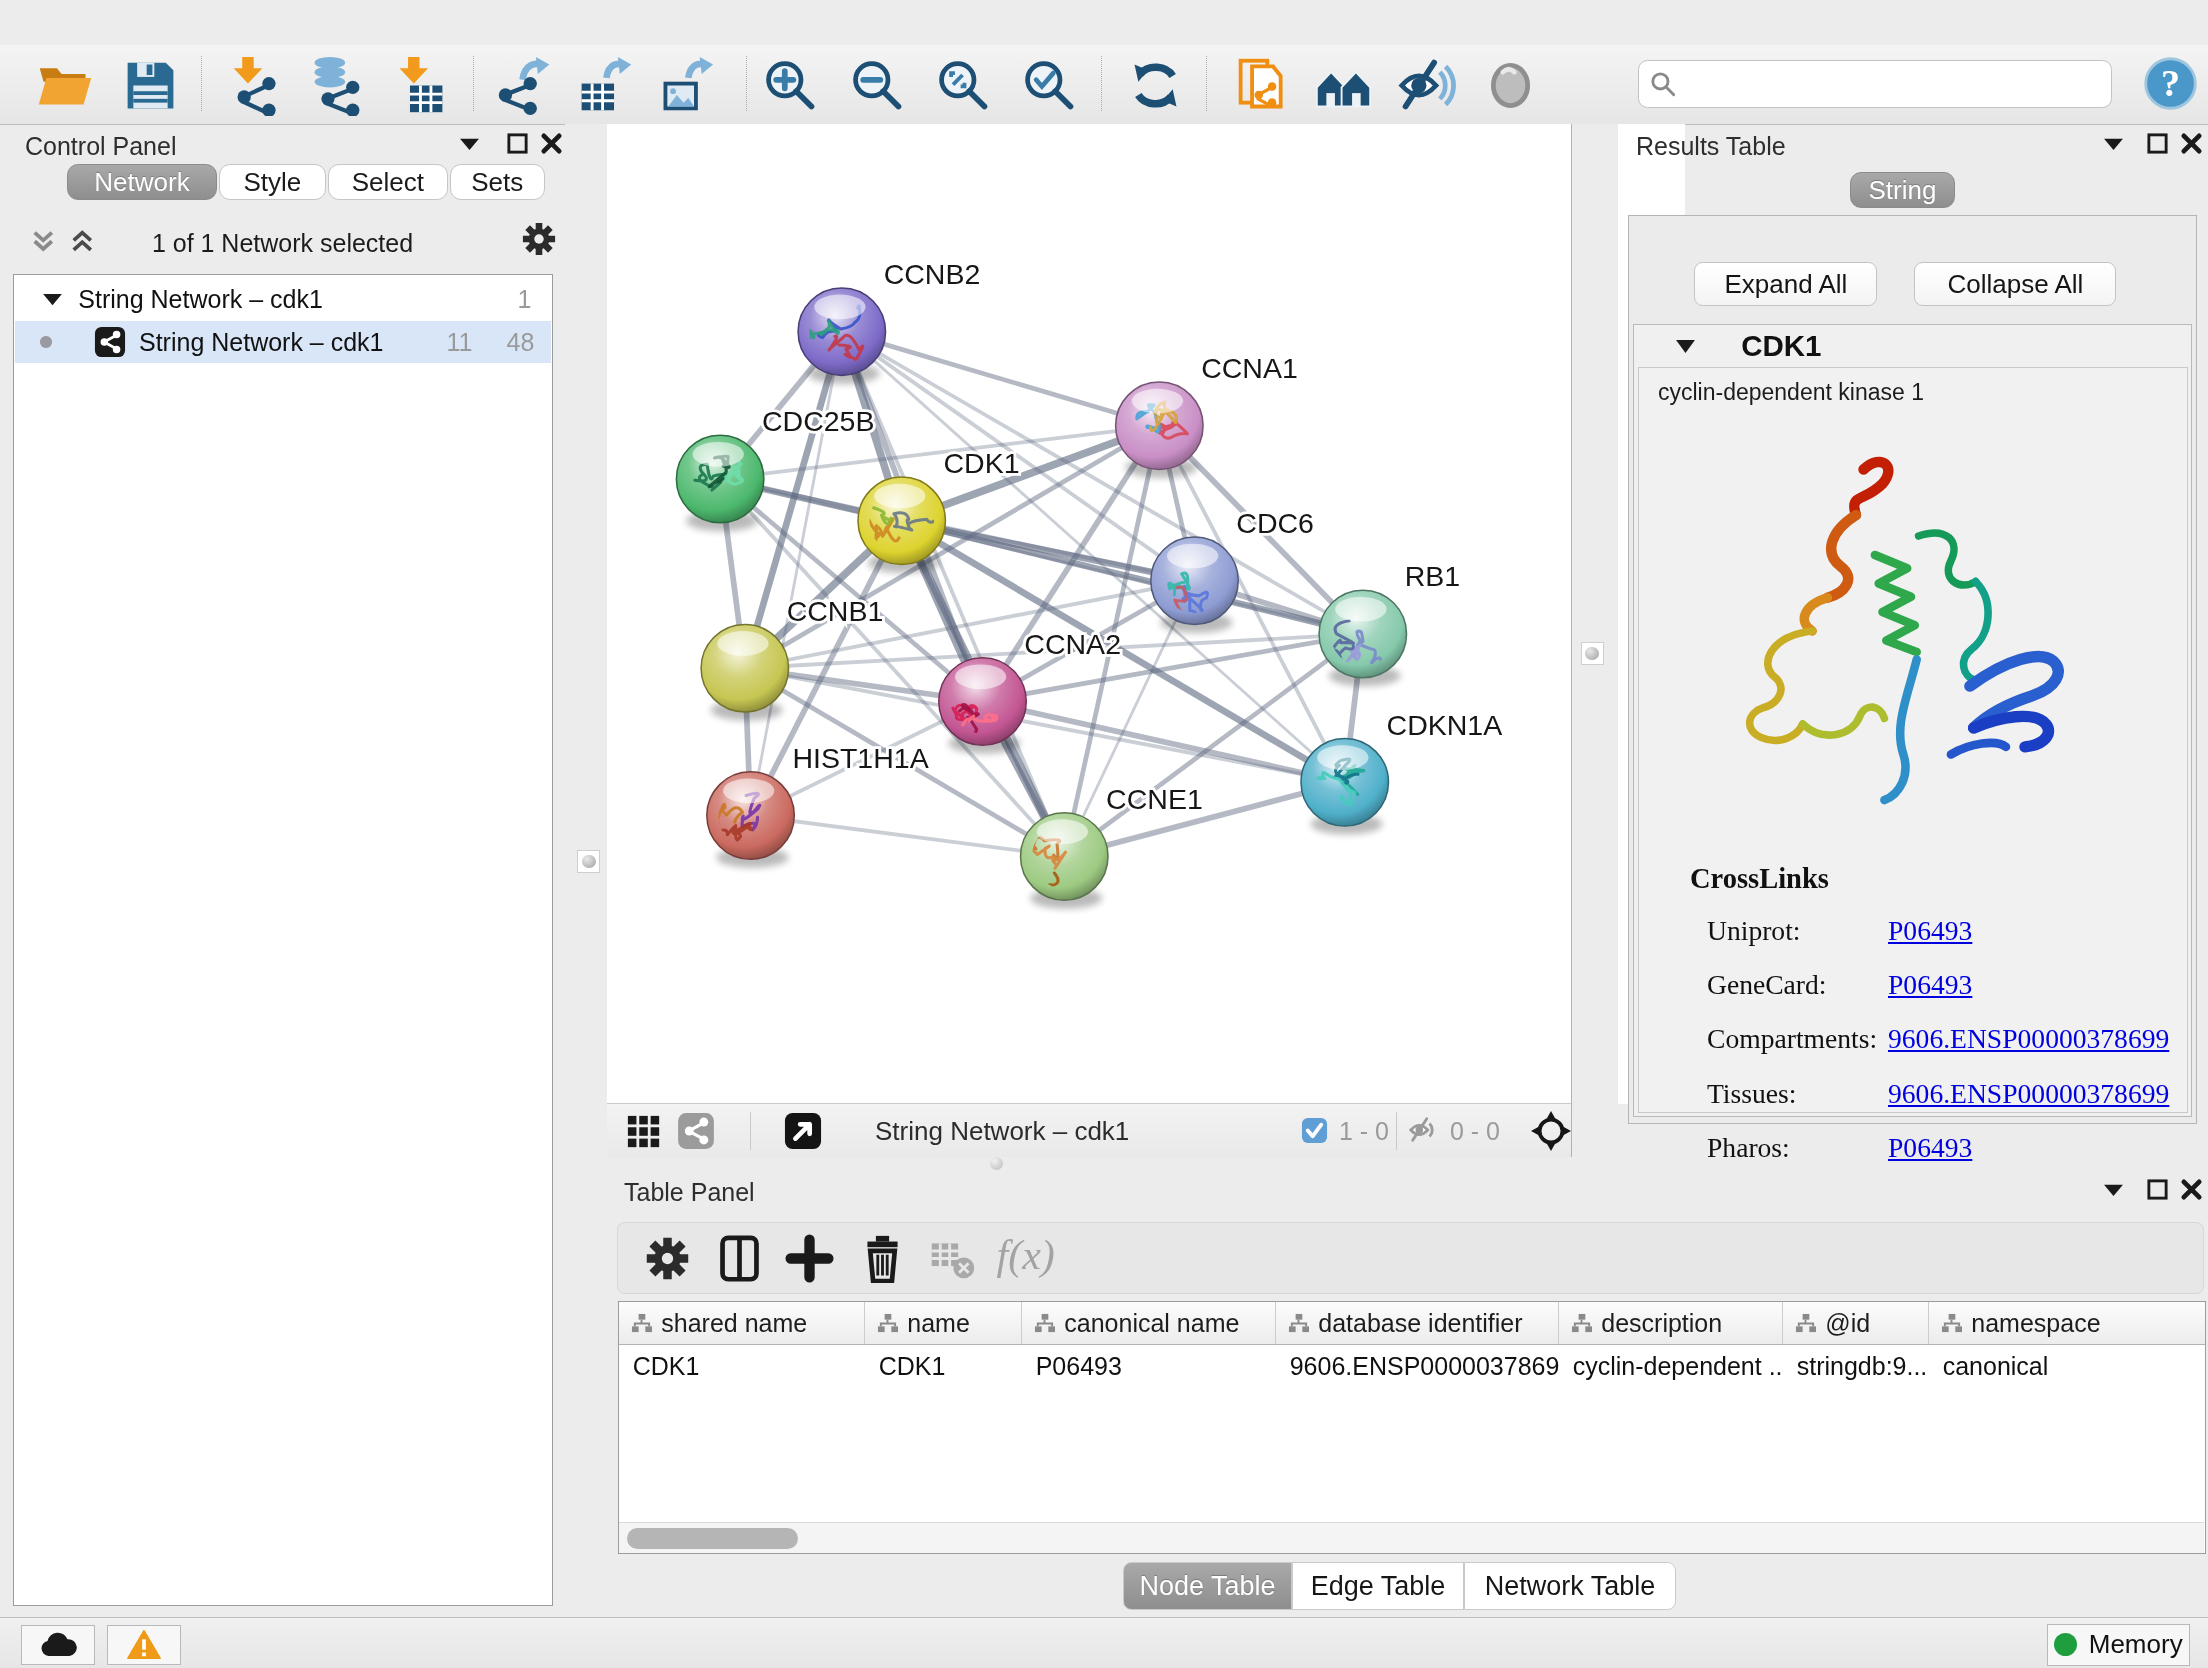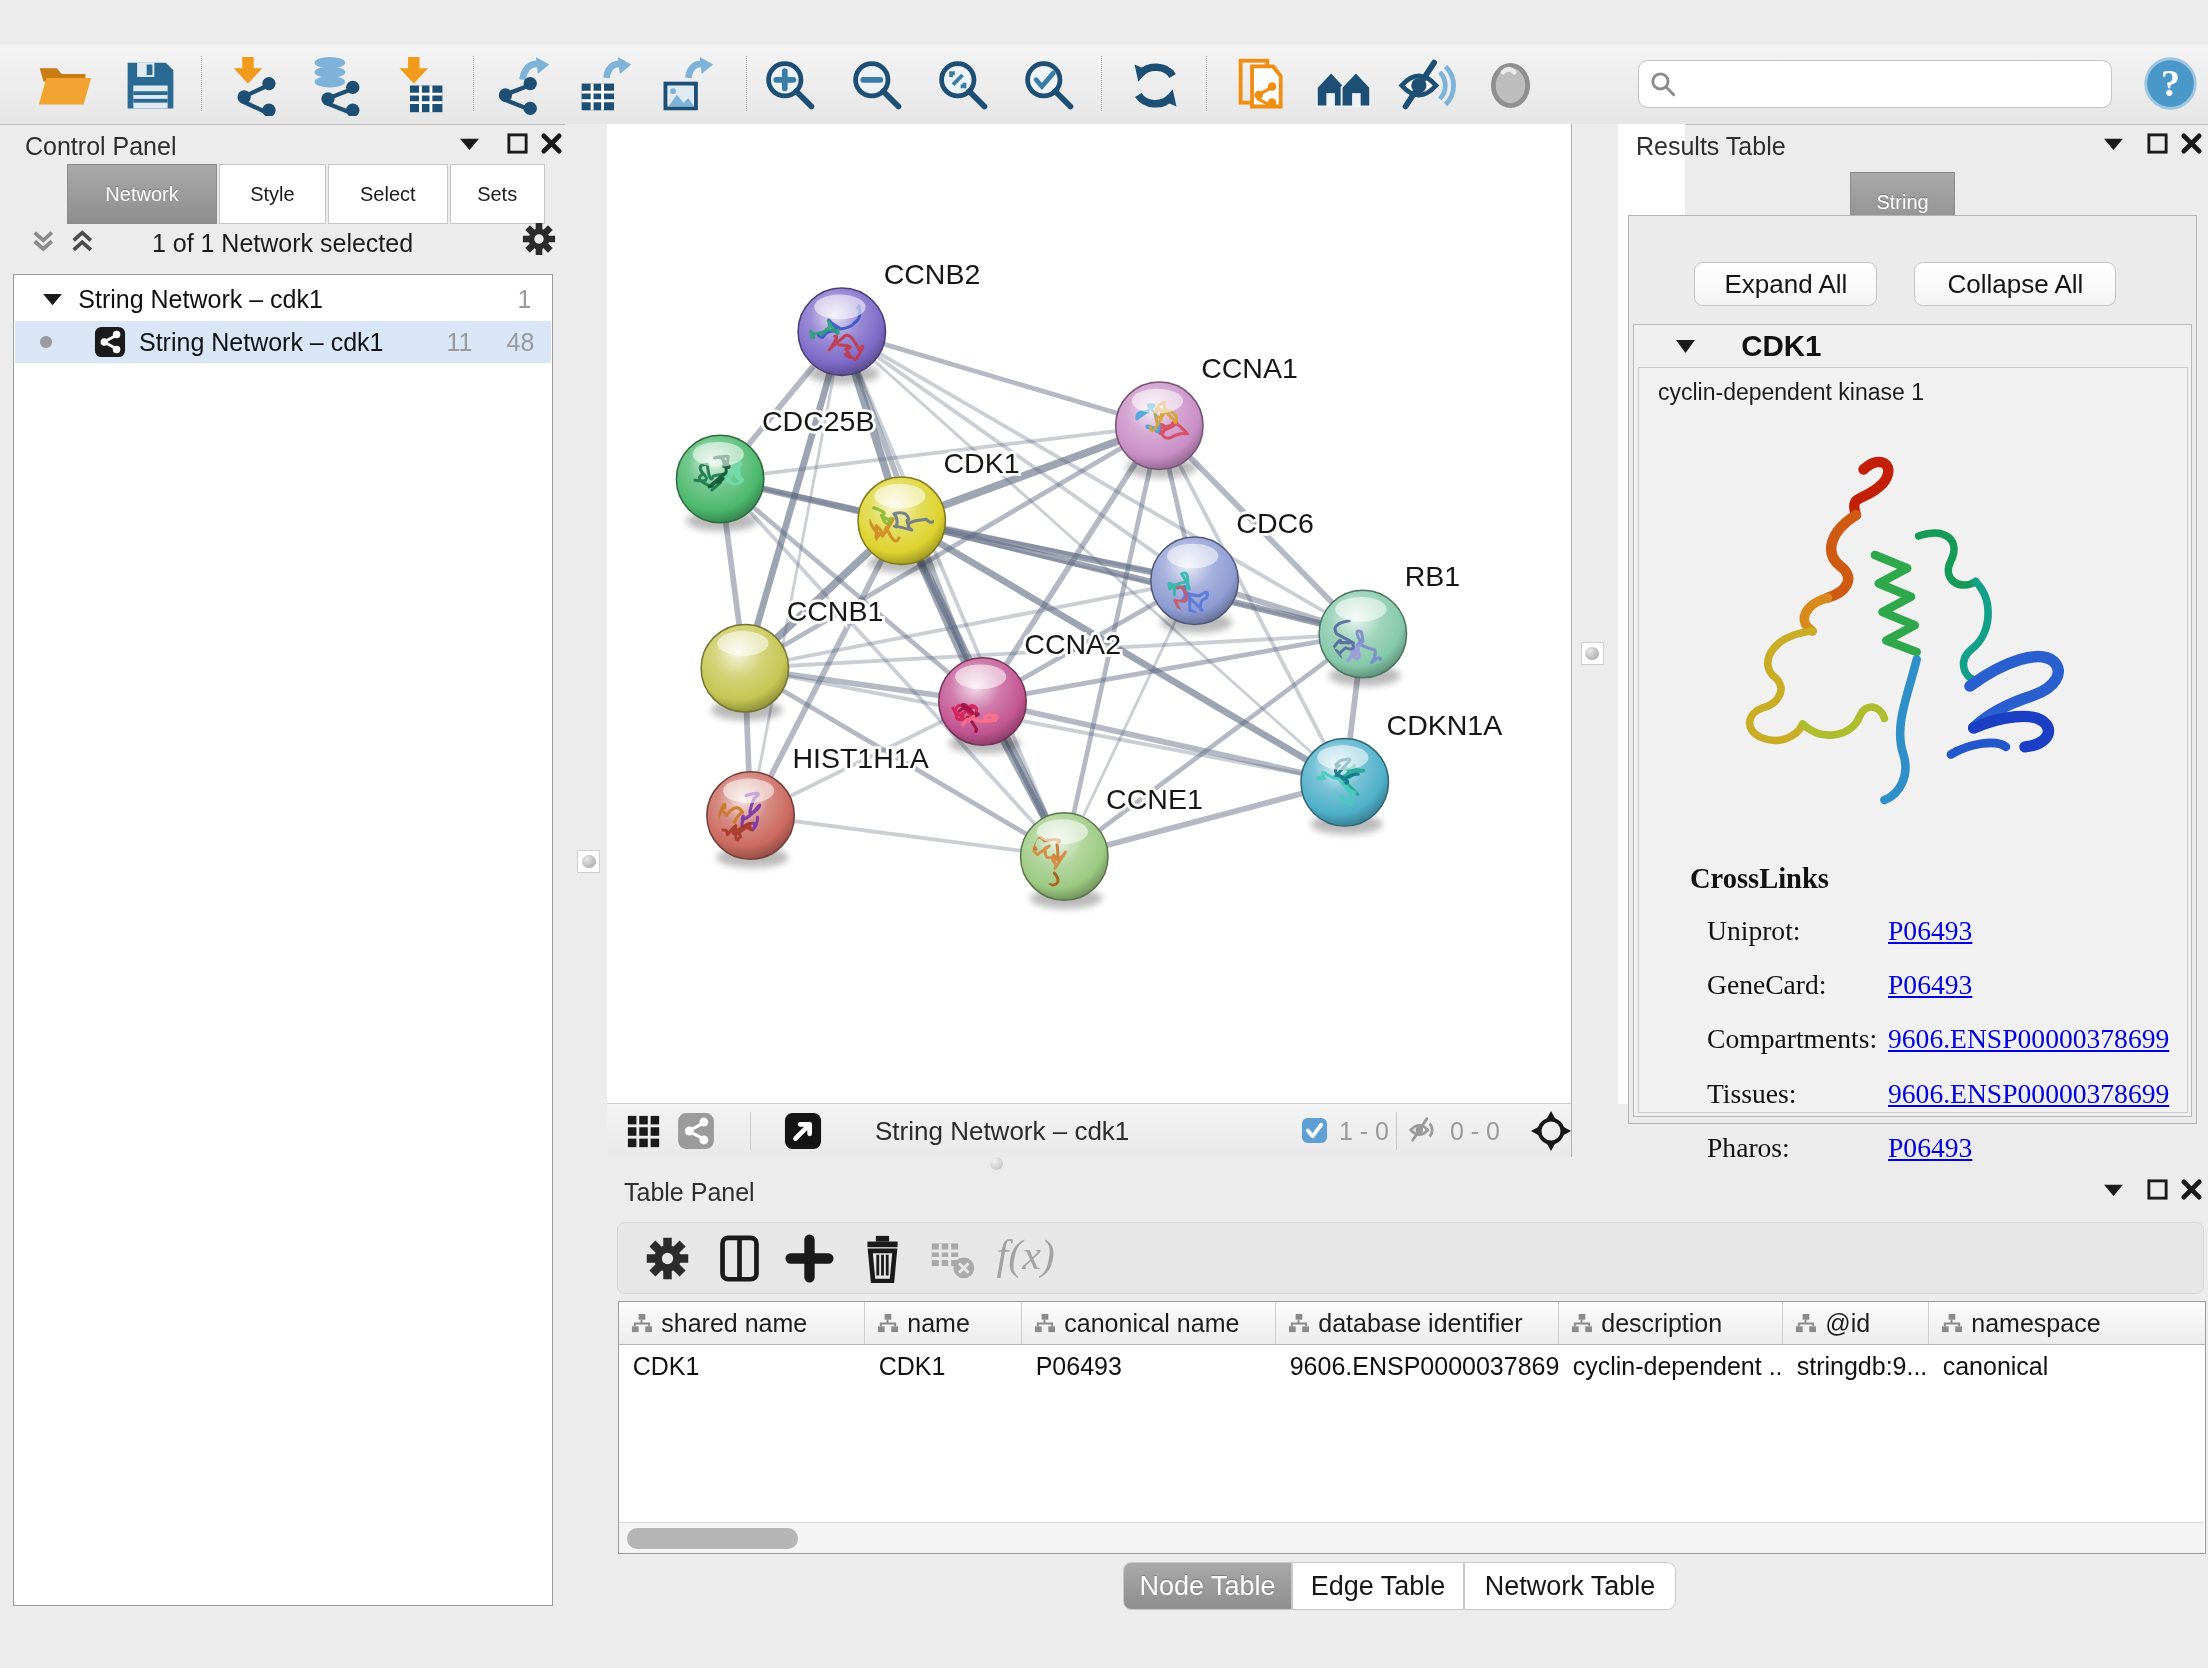--- a/index.html
+++ b/index.html
@@ -14,21 +14,21 @@
   .toolbar{left:0;top:45px;width:2208px;height:79px;background:linear-gradient(#f4f4f4,#e6e6e6);border-bottom:1px solid #bdbdbd;}
   .tbi{top:9.5px;width:61px;height:61px;background:none;border:none;padding:0;cursor:pointer;}
   .tbi svg{width:61px;height:61px;display:block;}
   .tbsep{top:11.4px;width:0;height:55px;border-left:1.9px dotted #adadad;}
   .searchbox{left:1638px;top:15px;width:472px;height:46px;background:#fff;border:1.9px solid #c2c2c2;border-radius:9.5px;}
   .searchbox svg{position:absolute;left:9.5px;top:8.6px;width:28.5px;height:28.5px;}
   .searchbox input{position:absolute;left:46px;top:3.8px;width:409px;height:34px;border:none;outline:none;font-size:25px;background:transparent;font-family:"Liberation Sans",sans-serif;}
   
   .phead-title{font-size:25px;color:#2e2e2e;}
   .phbtn{background:none;border:none;padding:0;cursor:pointer;}
-  .tab{height:60px;border-radius:0;background:#fff;border:1px solid #c6c6c6;font-size:20px;color:#1b1b1b;
+  .tab{height:36px;border-radius:11px;background:#fff;border:1px solid #c6c6c6;font-size:26px;color:#1b1b1b;
        display:flex;align-items:center;justify-content:center;box-sizing:border-box;}
   .tab.sel{background:linear-gradient(#a9a9a9,#8e8e8e);color:#fff;border-color:#8b8b8b;text-shadow:0 -1px 1px rgba(0,0,0,.25);}
   
   .treebox{background:#fff;border:1px solid #9c9c9c;}
   .trow{position:absolute;left:1px;height:42px;display:flex;align-items:center;font-size:25px;color:#111;}
   .count{color:#9a9a9a;}
   
   .netcanvas{background:#fff;}
   .netbar{background:linear-gradient(#f3f3f3,#e9e9e9);border-top:1px solid #cacaca;}
   .netbar .title{font-size:26px;color:#2c2c2c;}
@@ -872,15 +872,33 @@
       </div>
     </div>
 
     <div class="abs" style="left:516px;top:392px;display:flex">
       <div class="btab sel" style="width:169px;border-radius:8.6px 0 0 8.6px">Node Table</div>
       <div class="btab" style="width:172px">Edge Table</div>
       <div class="btab" style="width:212px;border-radius:0 8.6px 8.6px 0">Network Table</div>
     </div>
   </div>
 
+  <div class="abs statusbar" style="left:0;top:1617px;width:2208px;height:51px">
+    <button class="abs sbtn" style="left:21px;top:6.7px;width:74px;height:40px">
+      <svg width="38" height="27" viewBox="0 0 40 28">
+          <path fill="#1a1a1a" d="M10 26 a8 8 0 0 1 -1 -15.8 A11 11 0 0 1 30 8.5 a7.5 7.5 0 0 1 2 17.5z"></path>
+        </svg>
+    </button>
+    <button class="abs sbtn" style="left:107px;top:6.7px;width:74px;height:40px">
+      <svg width="34" height="30" viewBox="0 0 36 32">
+          <path fill="#ef9b17" d="M18 1 L35 30 H1 Z" stroke="#ef9b17" stroke-linejoin="round" stroke-width="2"></path>
+          <rect x="16" y="10" width="4" height="11" fill="#fff"></rect>
+          <rect x="16" y="24" width="4" height="4" fill="#fff"></rect>
+        </svg>
+    </button>
+    <button class="abs sbtn" style="left:2047px;top:5.7px;width:143px;height:42px">
+      <span style="width:23px;height:23px;border-radius:50%;background:#1e9e3e;display:inline-block"></span>
+      <span class="memlbl">Memory</span>
+    </button>
+  </div>
 
 </div>
 
 
 </body></html>

